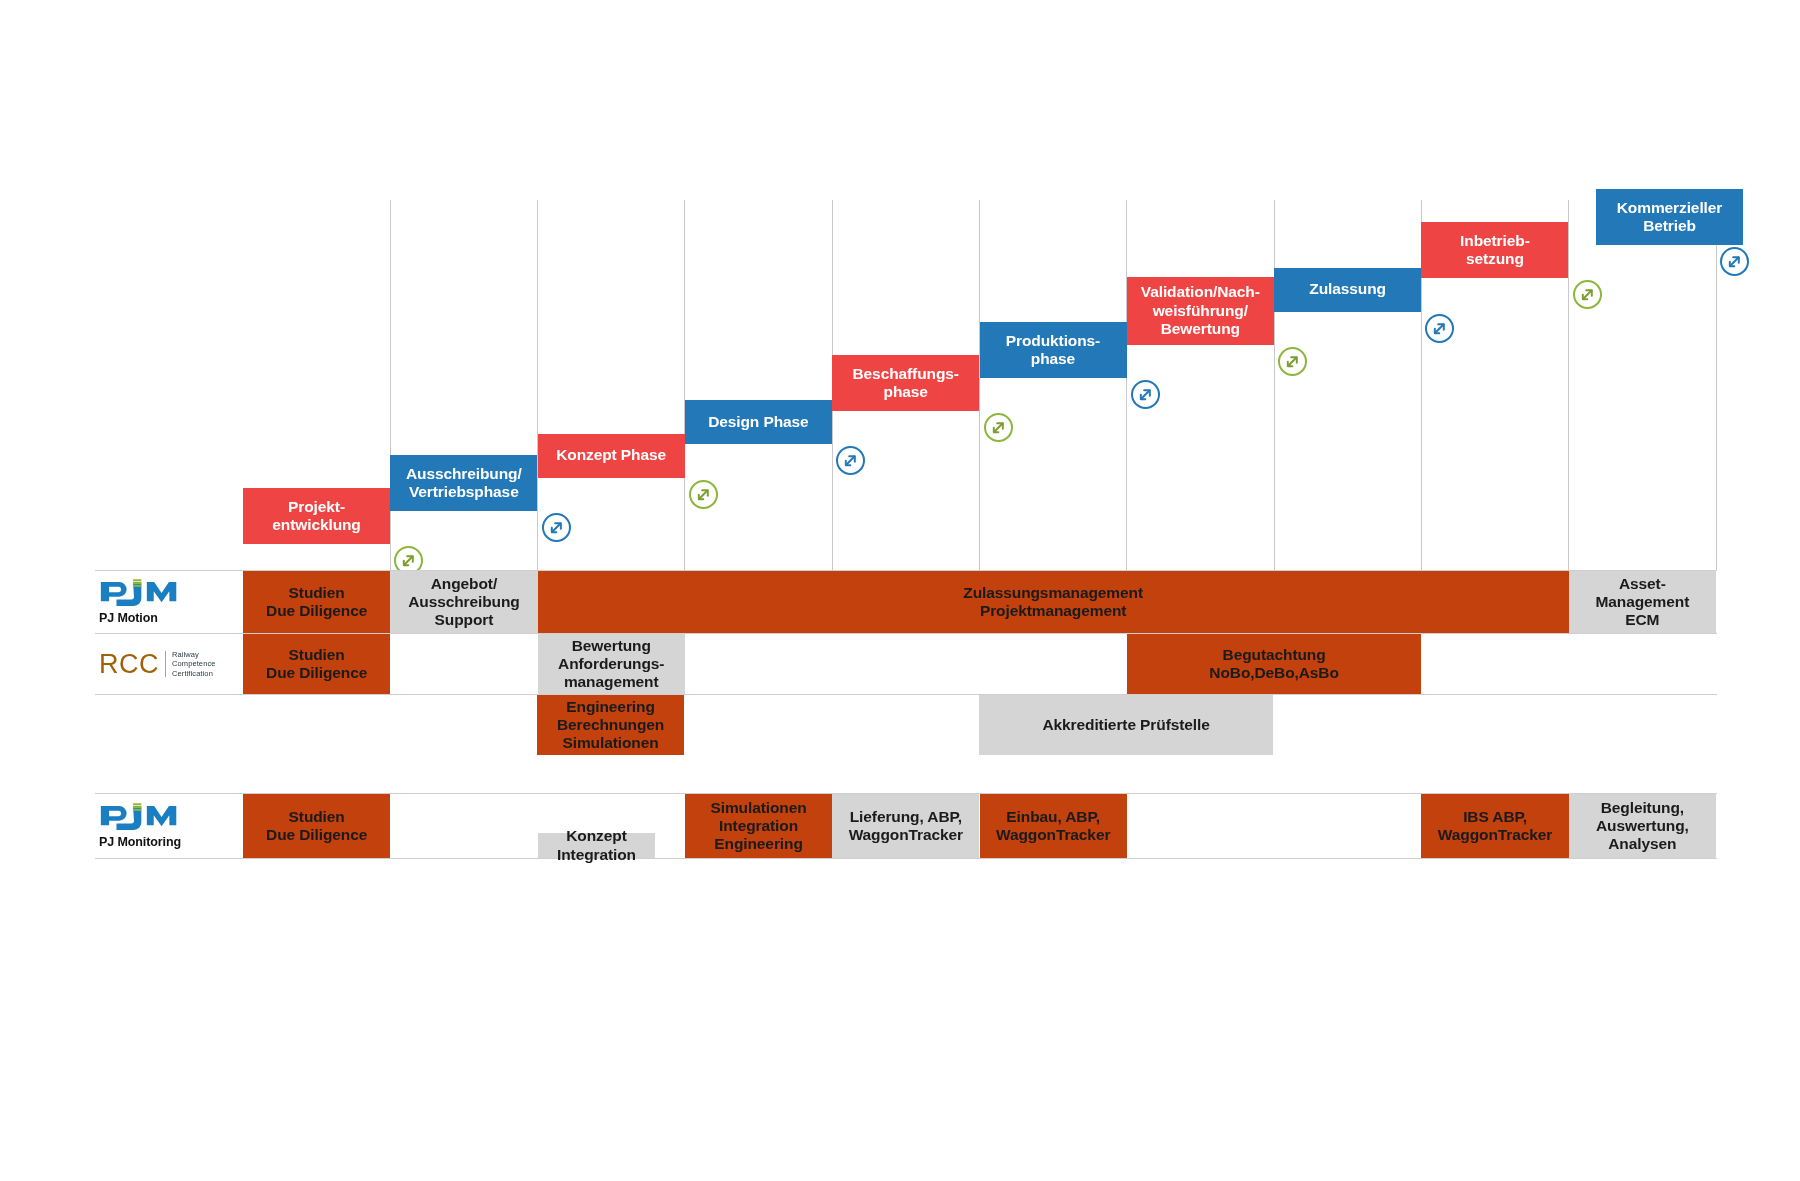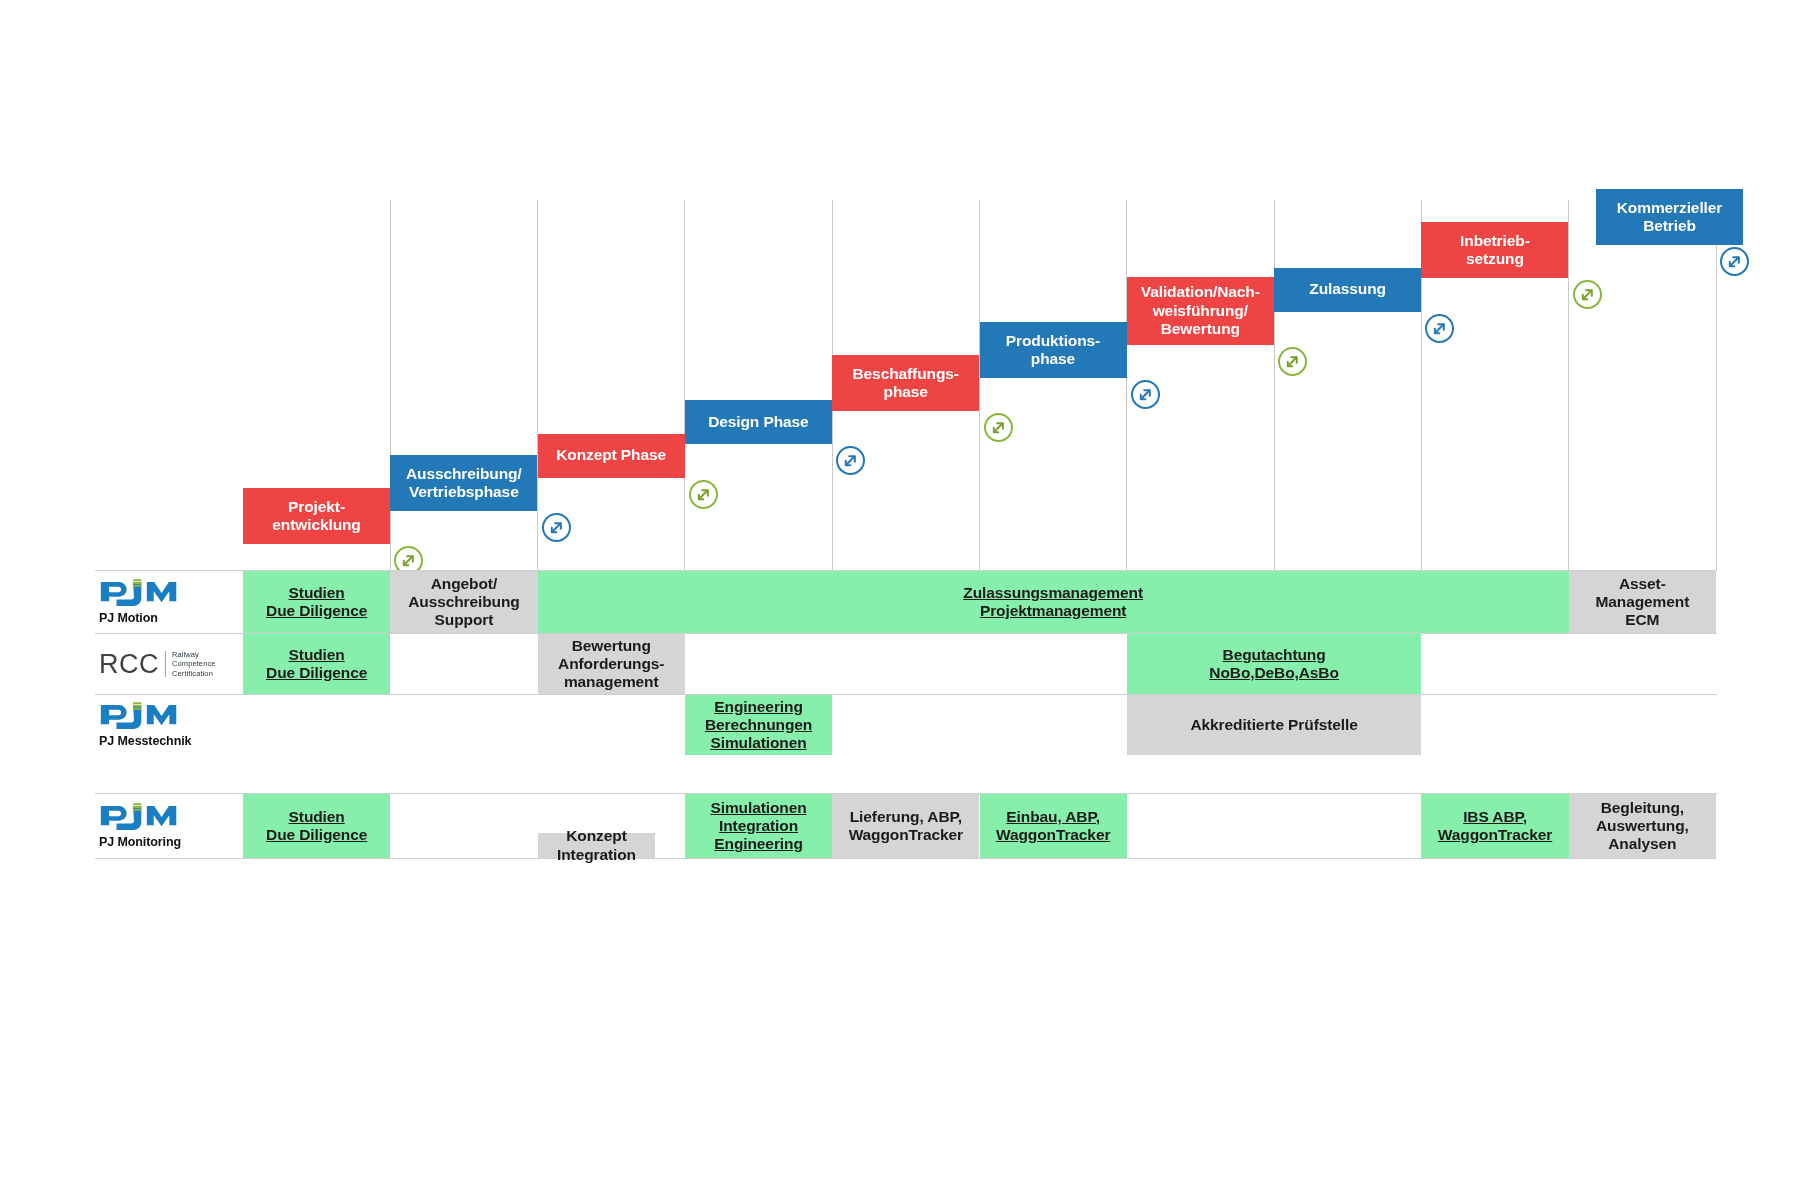--- a/index.html
+++ b/index.html
@@ -65,38 +65,38 @@
   .cells{position:relative;flex:1;height:100%;}
   .cell{
     position:absolute;top:0;bottom:0;
     display:flex;align-items:center;justify-content:center;
     text-align:center;
     font-weight:700;font-size:15.5px;line-height:1.18;
     color:#1b1b1b;
     padding:3px 5px;box-sizing:border-box;
     letter-spacing:-0.1px;
   }
-  .g1{background:#86efac;text-decoration:underline;}
+  .g1{background:#c2410c;}
   .g2{background:#d5d5d5;}
 
   .r-motion{height:62px;}
   .r-rcc{height:60px;}
   .r-mess{height:60px;}
   .r-mon{height:64px;}
   .spacer{height:38px;}
 
   
   .pjm-logo{width:92px;height:30px;display:block;}
   .logo-sub{
     font-size:12.5px;font-weight:700;color:#111;
     margin-top:2px;letter-spacing:-0.1px;
   }
   .rcc-wrap{display:flex;align-items:center;gap:6px;}
   .rcc-word{
-    font-size:27px;font-weight:400;color:#404040;
+    font-size:27px;font-weight:400;color:#a16207;
     letter-spacing:0.5px;line-height:1;
     font-family:"Liberation Sans","DejaVu Sans",sans-serif;
   }
   .rcc-div{width:1px;height:26px;background:#9aa7ae;}
   .rcc-sub{
     font-size:7.5px;line-height:1.25;color:#2b3b44;font-weight:400;
     letter-spacing:0.1px;
   }
 </style>
 </head>
@@ -262,34 +262,20 @@
           </div>
           <div class="cell g2" style="left: 294.6px; width: 147.3px;">
             <span>Bewertung<br>Anforderungs-<br>management</span>
           </div>
           <div class="cell g1" style="left: 883.8px; width: 294.6px;">
             <span>Begutachtung<br>NoBo,DeBo,AsBo</span>
           </div>
         </div>
       </div>
       <div class="row r-mess sep-top">
-        <div class="logo-cell">
-          <div>
-            <svg class="pjm-logo" viewBox="0 0 200 64" aria-hidden="true">
-              <path d="M4 6 h40 a16 16 0 0 1 0 32 h-22 v10 h-18 z" fill="#1a7ec2"></path>
-              <path d="M22 16 h20 a6 6 0 0 1 0 12 h-20 z" fill="#ffffff"></path>
-              <path d="M74 6 h18 v36 a16 16 0 0 1 -16 16 h-38 v-14 h32 a6 6 0 0 0 6 -6 z" fill="#1a7ec2"></path>
-              <rect x="74" y="0" width="18" height="4.4" fill="#8cb63c"></rect>
-              <rect x="74" y="6" width="18" height="4.4" fill="#8cb63c"></rect>
-              <rect x="74" y="12" width="18" height="4.4" fill="#8cb63c"></rect>
-              <path d="M104 6 h16 l16 24 l16 -24 h16 v42 h-15 v-22 l-17 24 l-17 -24 v22 h-15 z" fill="#1a7ec2"></path>
-            </svg>
-            <div class="logo-sub">PJ Messtechnik</div>
-          </div>
-        </div>
         <div class="cells">
           <div class="cell g1" style="left: 441.9px; width: 147.3px;">
             <span>Engineering<br>Berechnungen<br>Simulationen</span>
           </div>
           <div class="cell g2" style="left: 883.8px; width: 294.6px;">
             <span>Akkreditierte Prüfstelle</span>
           </div>
         </div>
       </div>
       <div class="spacer"></div>

